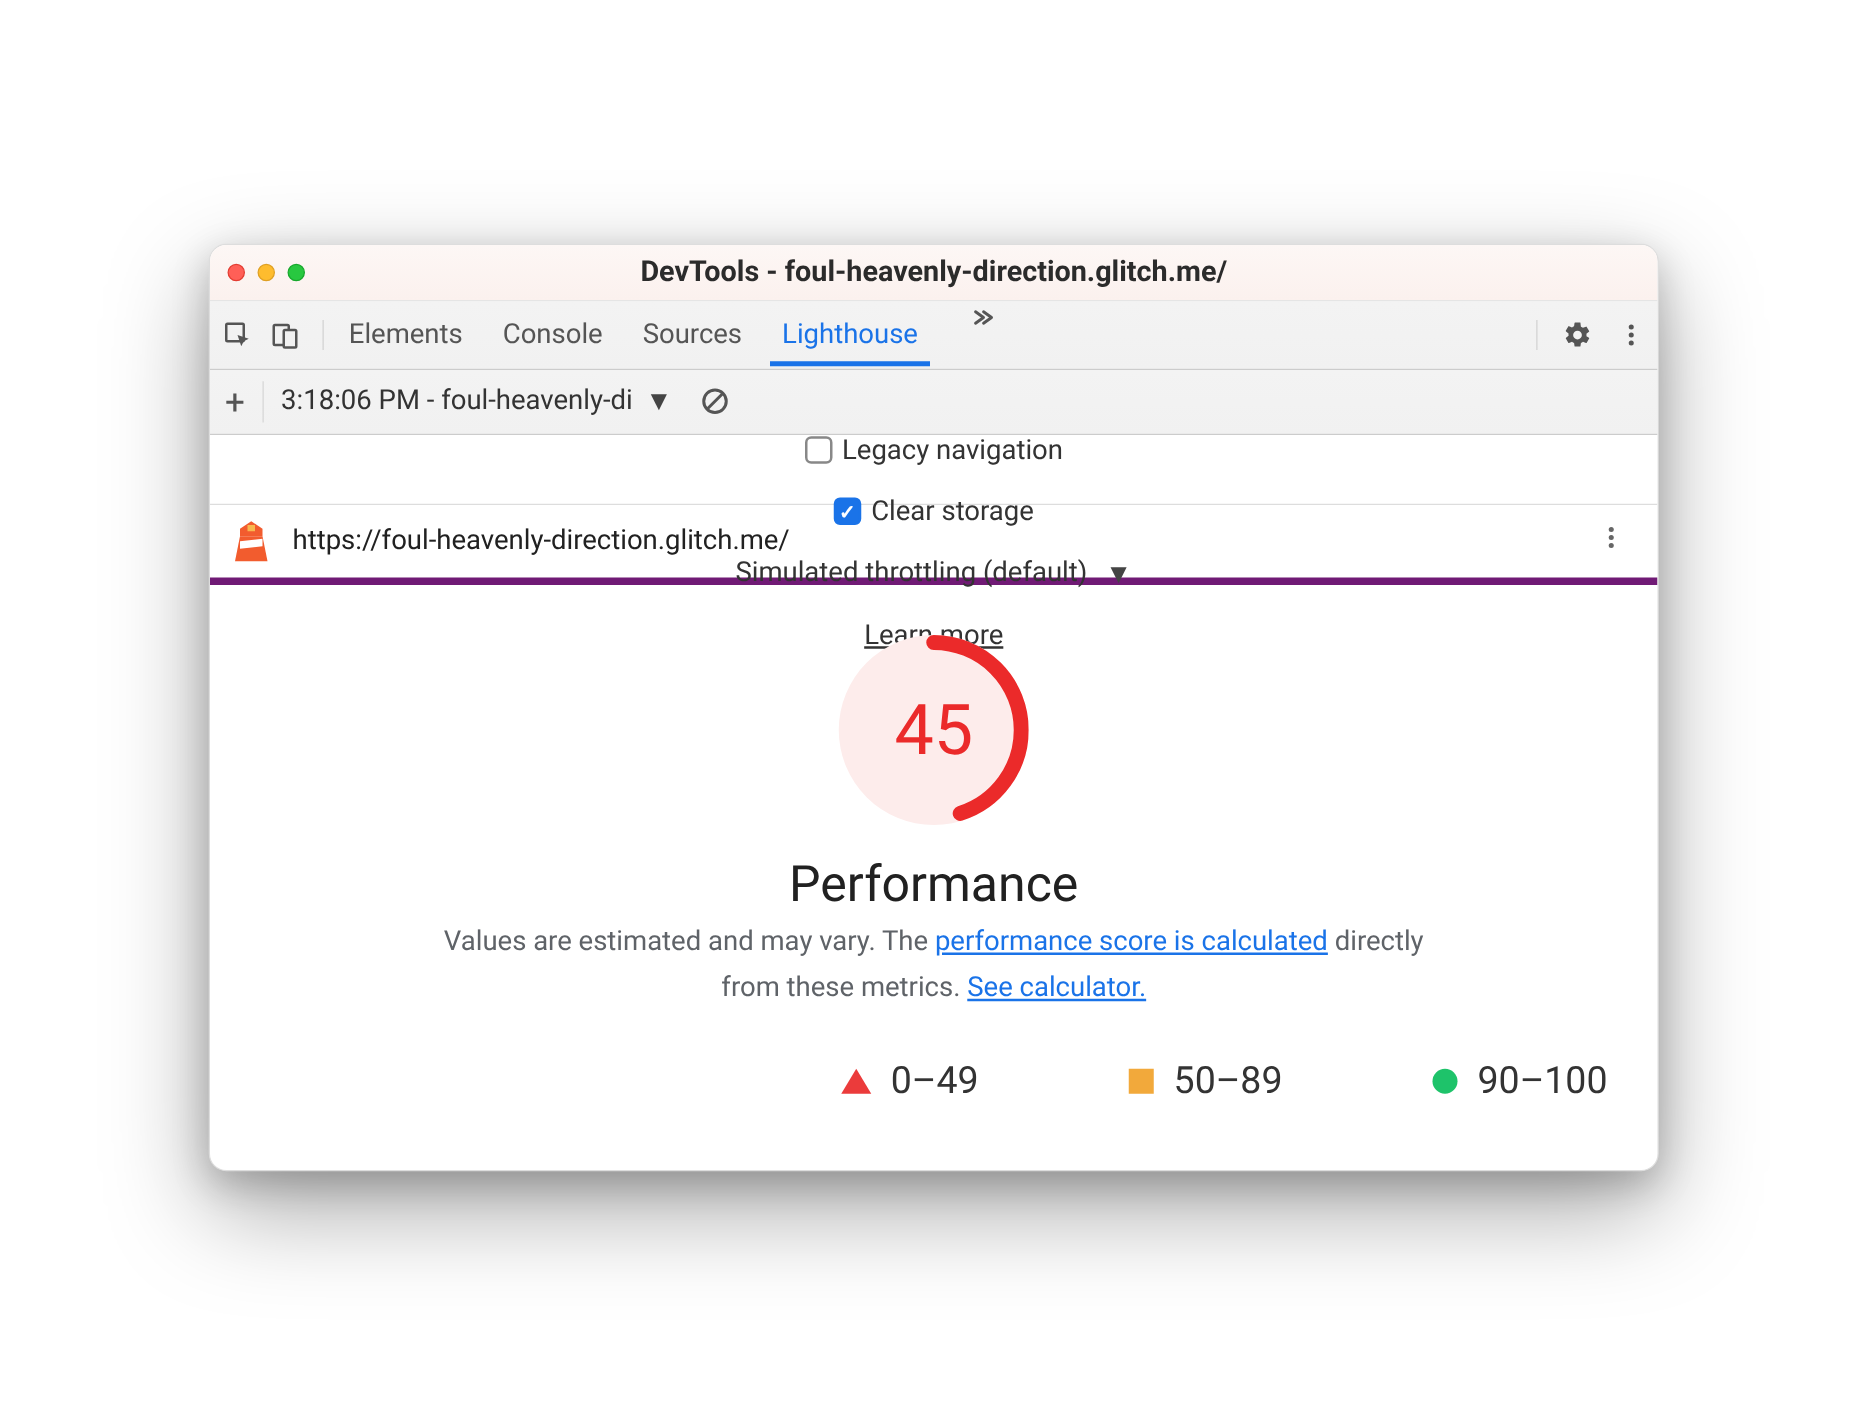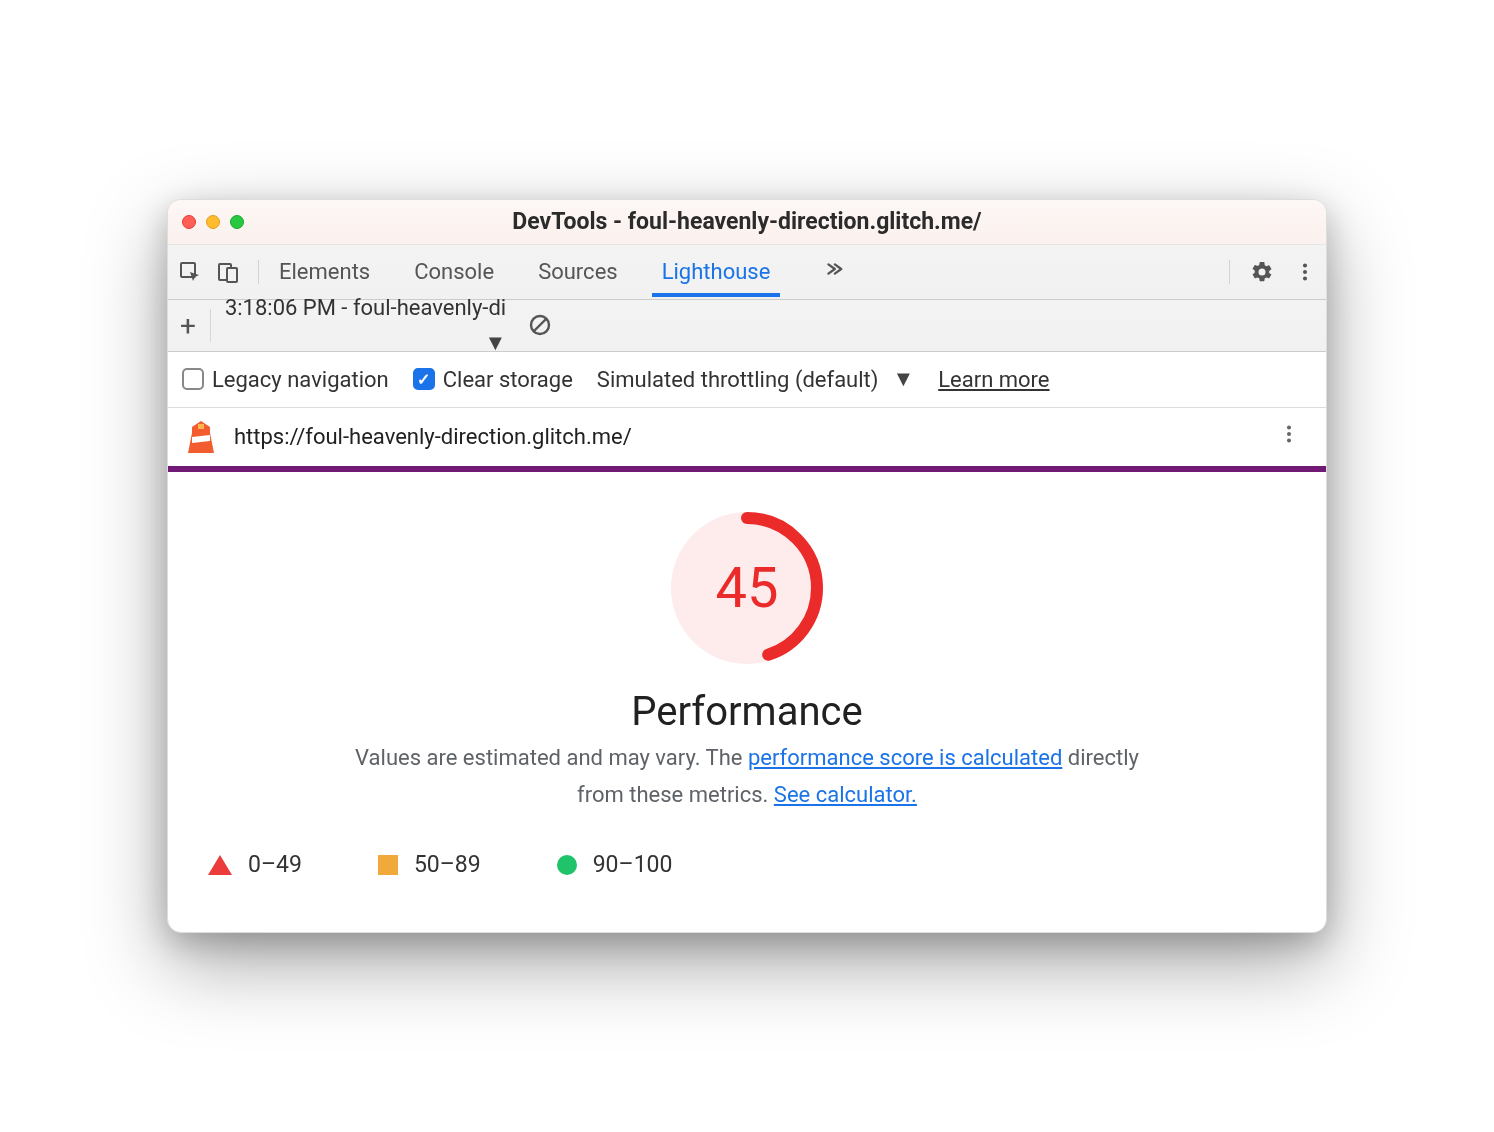--- a/index.html
+++ b/index.html
@@ -42,21 +42,21 @@
     background: linear-gradient(#f3f3f3,#f1f1f1);
     border-top: 1px solid #e5e5e5;
     border-bottom: 1px solid #ccc;
     display: flex;
     align-items: center;
     padding: 0 10px;
   }
   .tabbar .left-icons { display: flex; align-items: center; gap: 14px; padding-right: 18px; border-right: 1px solid #d2d2d2; margin-right: 18px; }
   .icon { display: inline-flex; align-items: center; justify-content: center; }
   .icon svg { display: block; }
-  .tabs { display: flex; align-items: center; gap: 40px; flex: 1; }
+  .tabs { display: flex; align-items: flex-start; gap: 28px; flex: 1; }
   .tab {
     font-size: 22px; color: #555; padding: 12px 2px;
     position: relative; cursor: pointer;
   }
   .tab.active { color: #1a73e8; }
   .tab.active::after {
     content: ""; position: absolute; left: -8px; right: -8px; bottom: -1px;
     height: 4px; background: #1a73e8;
   }
   .overflow-icon { color: #555; font-size: 22px; padding: 0 10px; cursor: pointer; }
@@ -65,37 +65,37 @@
   .subbar {
     height: 52px;
     background: linear-gradient(#f3f3f3,#f1f1f1);
     border-bottom: 1px solid #ccc;
     display: flex;
     align-items: center;
     padding: 0 12px;
   }
   .subbar .plus { font-size: 28px; color: #555; padding-right: 14px; border-right: 1px solid #d6d6d6; margin-right: 14px; cursor: pointer; }
   .subbar .report-select {
-    font-size: 22px; color: #333; display: flex; align-items: flex-end; gap: 10px;
+    font-size: 22px; color: #333; display: flex; align-items: flex-start; gap: 10px;
     cursor: pointer;
-    flex-direction: column;
   }
   .subbar .report-select .caret { color: #444; }
   .subbar .stop { margin-left: 22px; color: #555; }
 
   .optbar {
     height: 56px;
     background: #fff;
     border-bottom: 1px solid #ddd;
     display: flex;
     align-items: center;
     gap: 24px;
     padding: 0 14px;
     font-size: 22px;
     color: #333;
+    flex-direction: column;
   }
   .checkbox {
     width: 22px; height: 22px; border-radius: 5px; border: 2px solid #888;
     display: inline-flex; align-items: center; justify-content: center;
     margin-right: 8px; flex-shrink: 0;
   }
   .checkbox.checked { background: #1a73e8; border-color: #1a73e8; }
   .checkbox.checked::after { content: "✓"; color: #fff; font-size: 16px; font-weight: 800; }
   .optbar label { display: flex; align-items: center; cursor: pointer; }
   .optbar .throttling { display: flex; align-items: center; gap: 14px; cursor: pointer; color: #333; }
@@ -129,22 +129,22 @@
   .gauge svg { position: absolute; inset: 0; transform: rotate(-90deg); }
   .gauge .score {
     position: absolute; inset: 0; display: flex; align-items: center; justify-content: center;
     font-size: 56px; font-weight: 400; color: #eb2a2a;
   }
   .perf-title { font-size: 40px; font-weight: 400; color: #212121; margin: 24px 0 4px; }
   .desc { font-size: 22px; color: #5f6368; line-height: 1.7; max-width: 820px; margin: 0 auto; }
   .desc a { color: #1a73e8; text-decoration: underline; cursor: pointer; }
 
   .legend {
-    display: flex; justify-content: flex-start; gap: 76px;
-    margin-top: 38px; font-size: 23px; color: #333;
+    display: flex; justify-content: flex-end; gap: 120px;
+    margin-top: 38px; font-size: 30px; color: #333;
   }
   .legend .item { display: flex; align-items: center; gap: 16px; }
   .shape-triangle {
     width: 0; height: 0;
     border-left: 12px solid transparent;
     border-right: 12px solid transparent;
     border-bottom: 20px solid #eb3b3b;
   }
   .shape-square { width: 20px; height: 20px; background: #f2a93b; }
   .shape-circle { width: 20px; height: 20px; border-radius: 50%; background: #1ec36a; }

